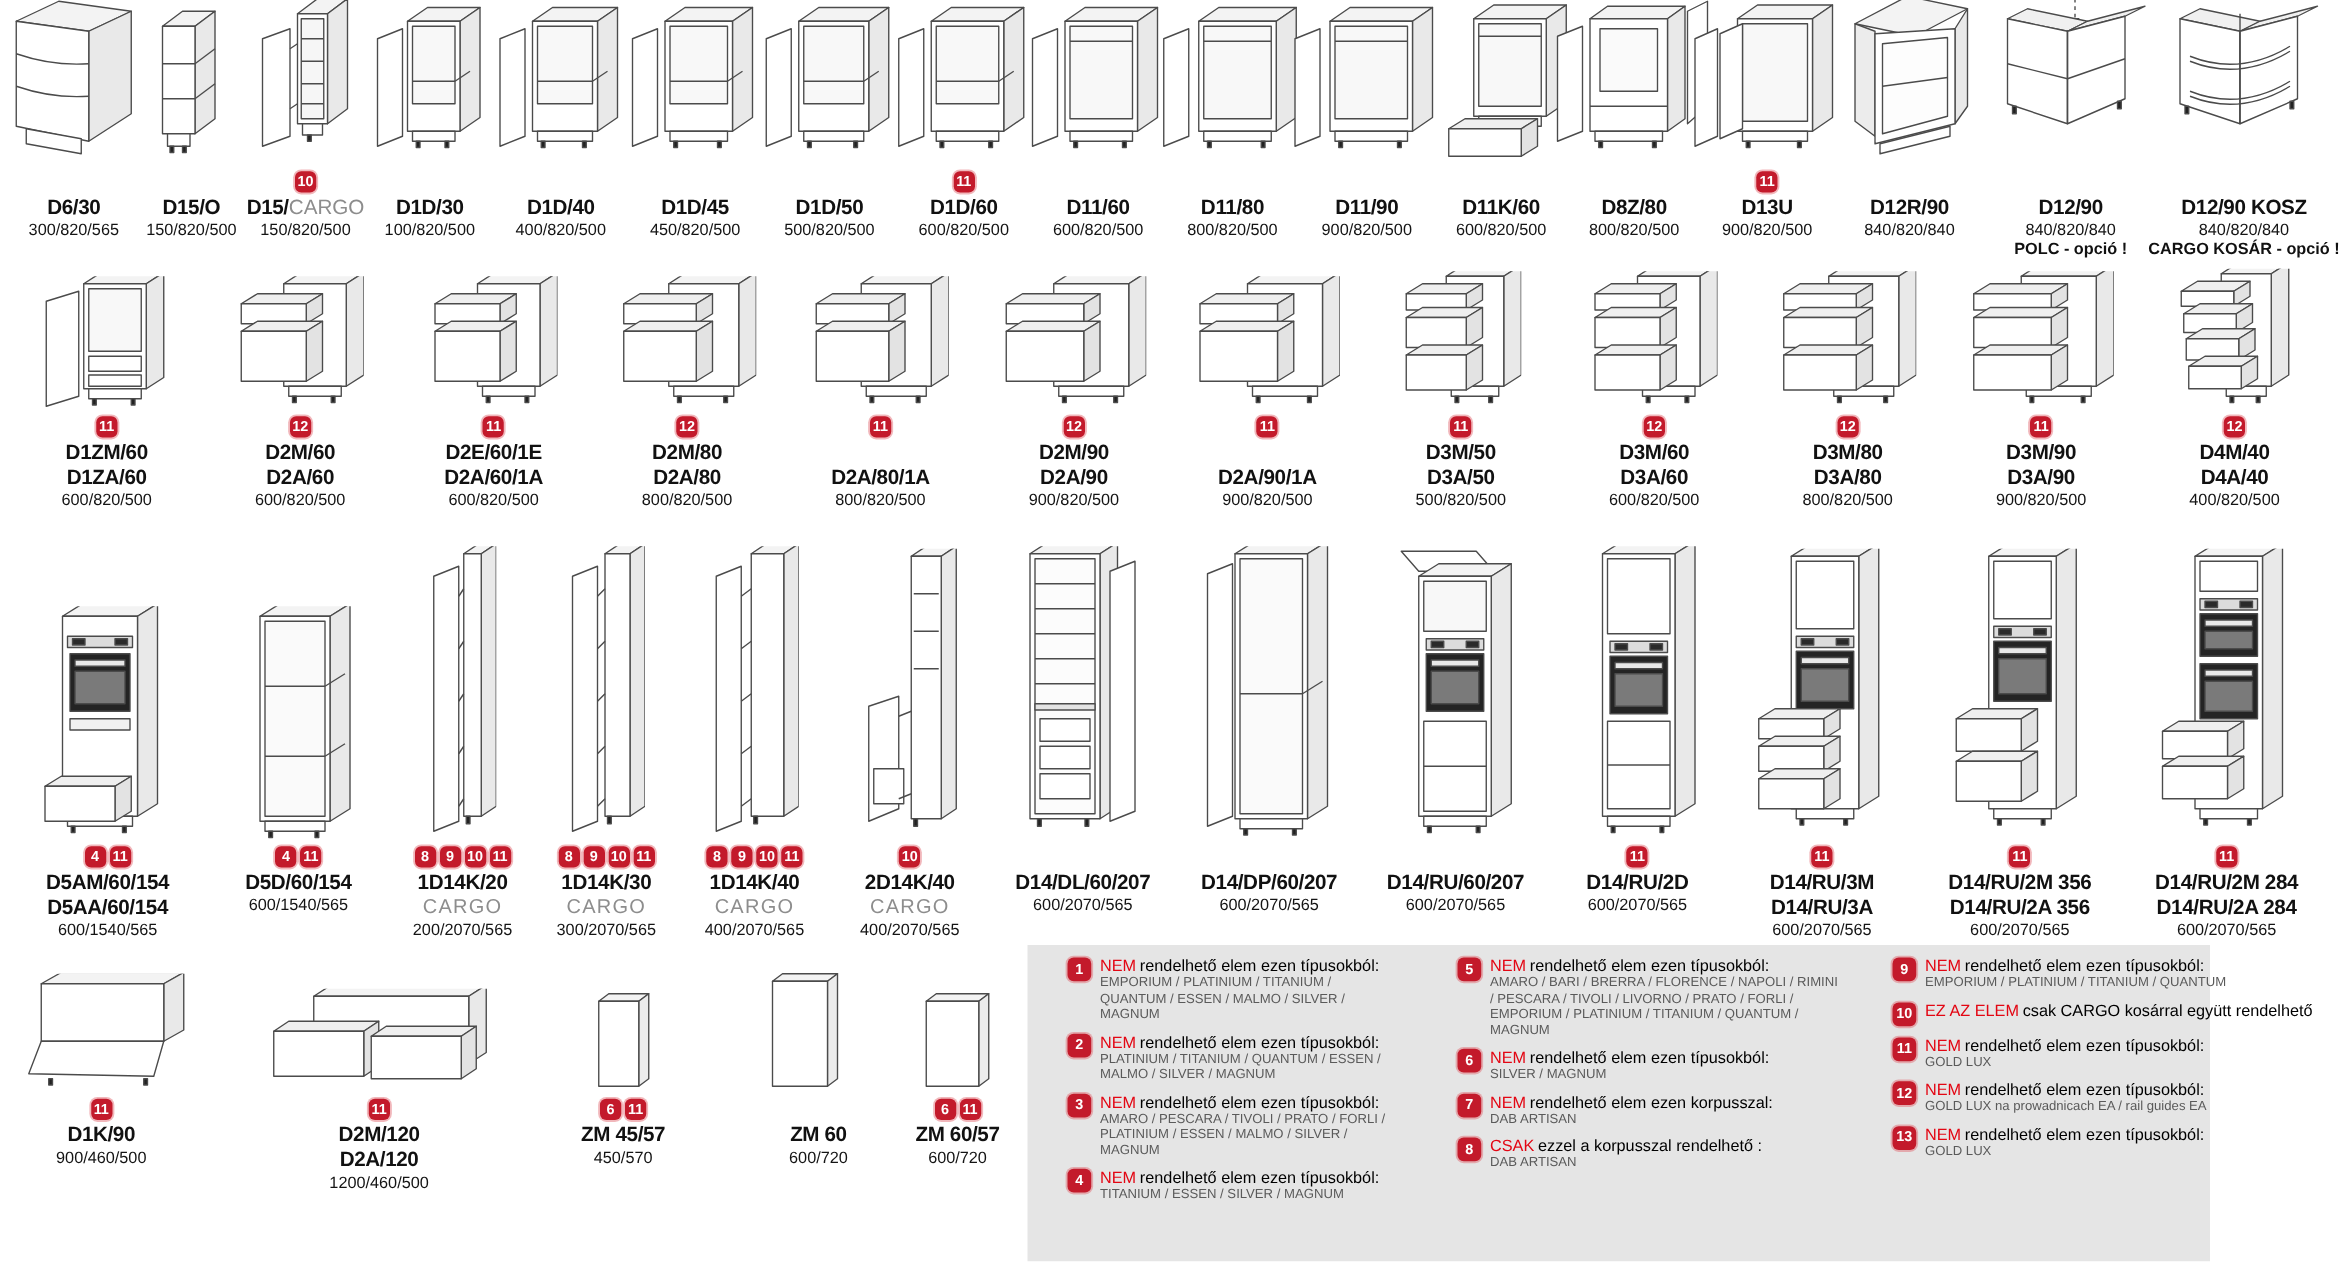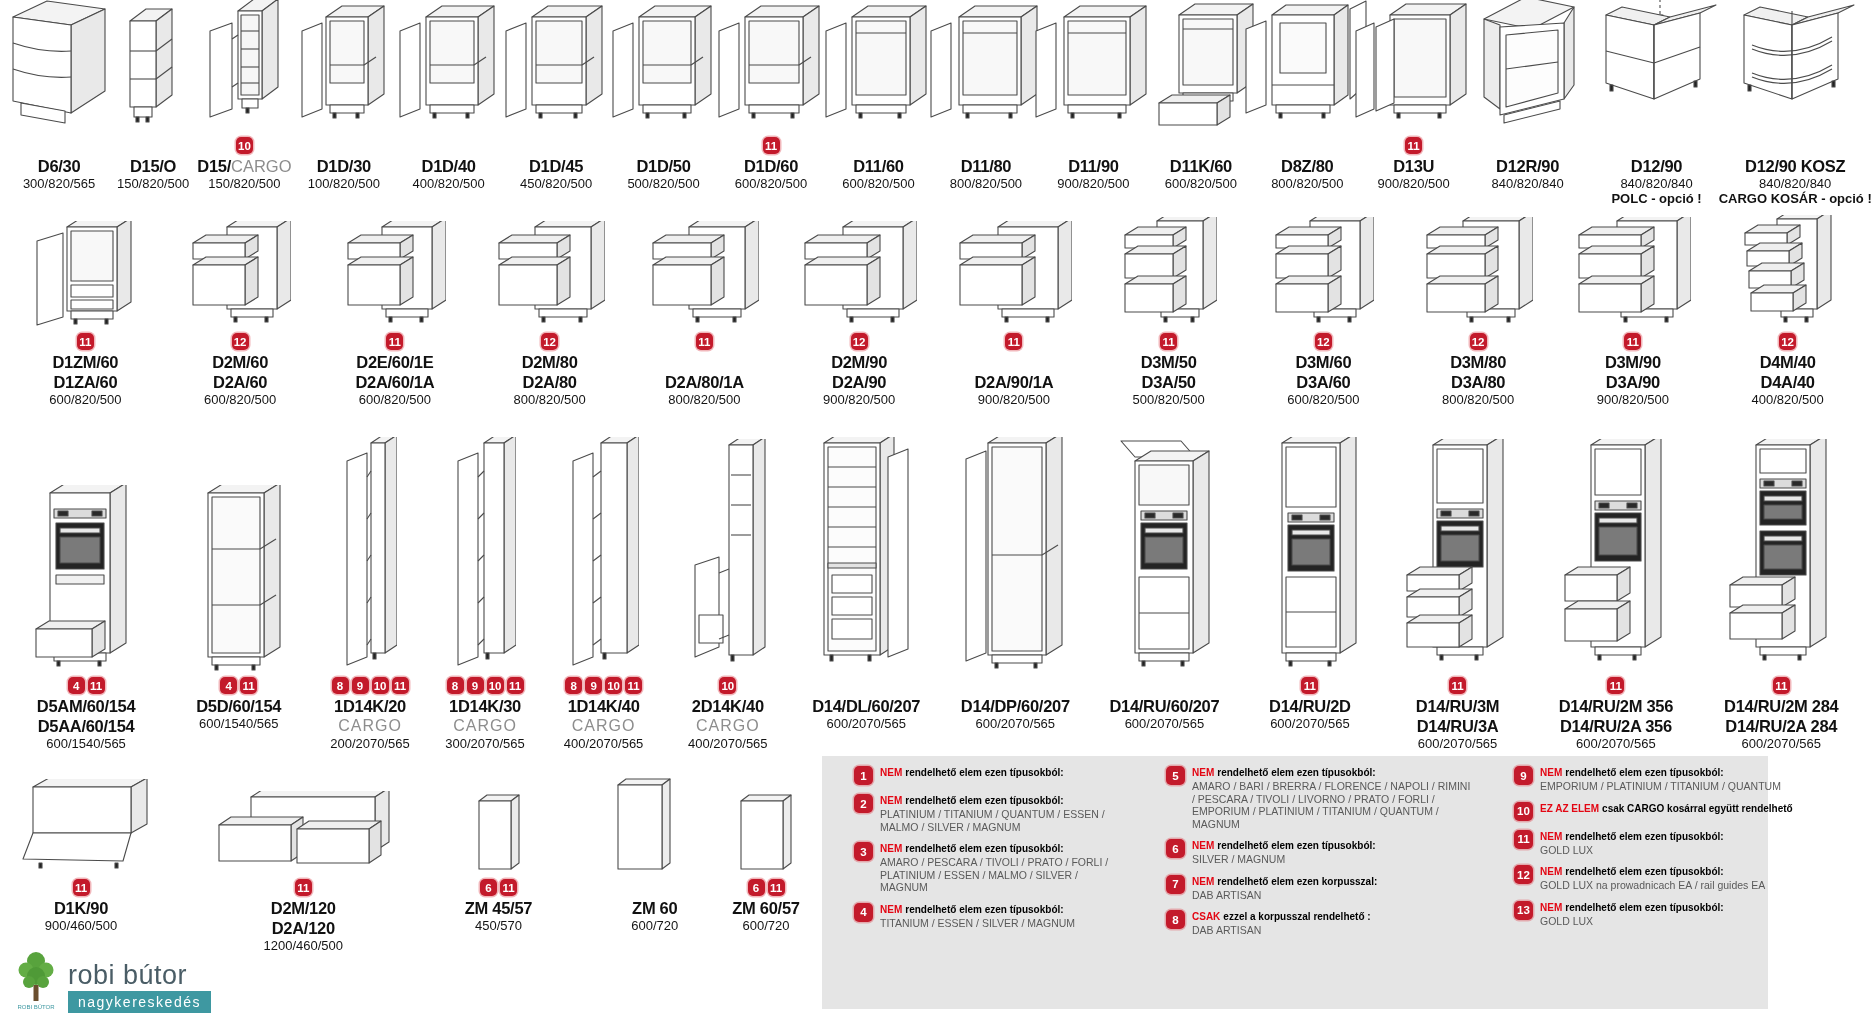--- a/index.html
+++ b/index.html
@@ -27,21 +27,21 @@
   #row4{position:absolute;left:6px;top:4px;width:808px;display:flex;align-items:flex-end;
         justify-content:space-between;height:190px;}
   #legend{position:absolute;left:822px;top:0;width:946px;height:253px;background:#e5e5e5;}
   .lcol{position:absolute;top:10px;}
   #lc1{left:32px;width:256px;} #lc2{left:344px;width:310px;} #lc3{left:692px;width:340px;}
   .note{display:flex;margin-bottom:9px;}
   .nbadge{flex:none;width:19px;height:19px;background:#c31a2b;border-radius:5px;color:#fff;font-weight:bold;
           font-size:11.5px;display:flex;align-items:center;justify-content:center;margin-right:7px;
           box-shadow:0 0 0 1.5px rgba(225,95,105,.45);}
   .ntext{min-width:0;}
-  .nhead{font-size:10px;font-weight:bold;color:#000;line-height:13px;}
+  .nhead{font-size:13px;font-weight:normal;color:#000;line-height:13px;}
   .nlead{color:#e30613;margin-right:3px;}
   .nbody{font-size:10.5px;color:#5a5a5a;line-height:12.5px;margin-top:1px;}
   #logo{position:absolute;left:12px;bottom:6px;display:flex;align-items:flex-end;gap:8px;}
   #logo .l1{font-size:27px;color:#4a5d66;letter-spacing:.5px;line-height:28px;}
   #logo .l2{background:#3e98a1;color:#fff;font-size:14px;letter-spacing:1.5px;padding:3px 10px;margin-top:2px;}
 </style>
 </head>
 <body>
 
 <div id="page">
@@ -1204,20 +1204,21 @@
             <div class="dims">600/720</div>
           </div>
         </div>
       </div>
     <div id="legend">
         <div class="lcol" id="lc1">
           <div class="note">
             <span class="nbadge">1</span>
             <div class="ntext">
               <div class="nhead"><span class="nlead">NEM</span><span>rendelhető elem ezen típusokból:</span></div>
+              <div class="nbody">EMPORIUM / PLATINIUM / TITANIUM / QUANTUM / ESSEN / MALMO / SILVER / MAGNUM</div>
             </div>
           </div>
           <div class="note">
             <span class="nbadge">2</span>
             <div class="ntext">
               <div class="nhead"><span class="nlead">NEM</span><span>rendelhető elem ezen típusokból:</span></div>
               <div class="nbody">PLATINIUM / TITANIUM / QUANTUM / ESSEN / MALMO / SILVER / MAGNUM</div>
             </div>
           </div>
           <div class="note">
@@ -1295,30 +1296,14 @@
           </div>
           <div class="note">
             <span class="nbadge">13</span>
             <div class="ntext">
               <div class="nhead"><span class="nlead">NEM</span><span>rendelhető elem ezen típusokból:</span></div>
               <div class="nbody">GOLD LUX</div>
             </div>
           </div>
         </div>
       </div>
-    <div id="logo">
-      <svg width="48" height="64" viewBox="0 0 48 64">
-        <circle cx="24" cy="12" r="9" fill="#58a33d"></circle>
-        <circle cx="14" cy="21" r="7.5" fill="#63ad45"></circle>
-        <circle cx="34" cy="21" r="7.5" fill="#63ad45"></circle>
-        <circle cx="24" cy="27" r="9" fill="#4f9a37"></circle>
-        <circle cx="17" cy="33" r="6" fill="#58a33d"></circle>
-        <circle cx="31" cy="33" r="6" fill="#58a33d"></circle>
-        <rect x="21.5" y="36" width="5" height="16" fill="#6b4e2e"></rect>
-        <text x="24" y="60" font-size="6" fill="#3e98a1" text-anchor="middle" font-family="Liberation Sans, sans-serif">ROBI BÚTOR</text>
-      </svg>
-      <div class="logo-text">
-        <div class="l1">robi bútor</div>
-        <div class="l2">nagykereskedés</div>
-      </div>
-    </div>
   </div>
 </div>
 
 </body></html>

